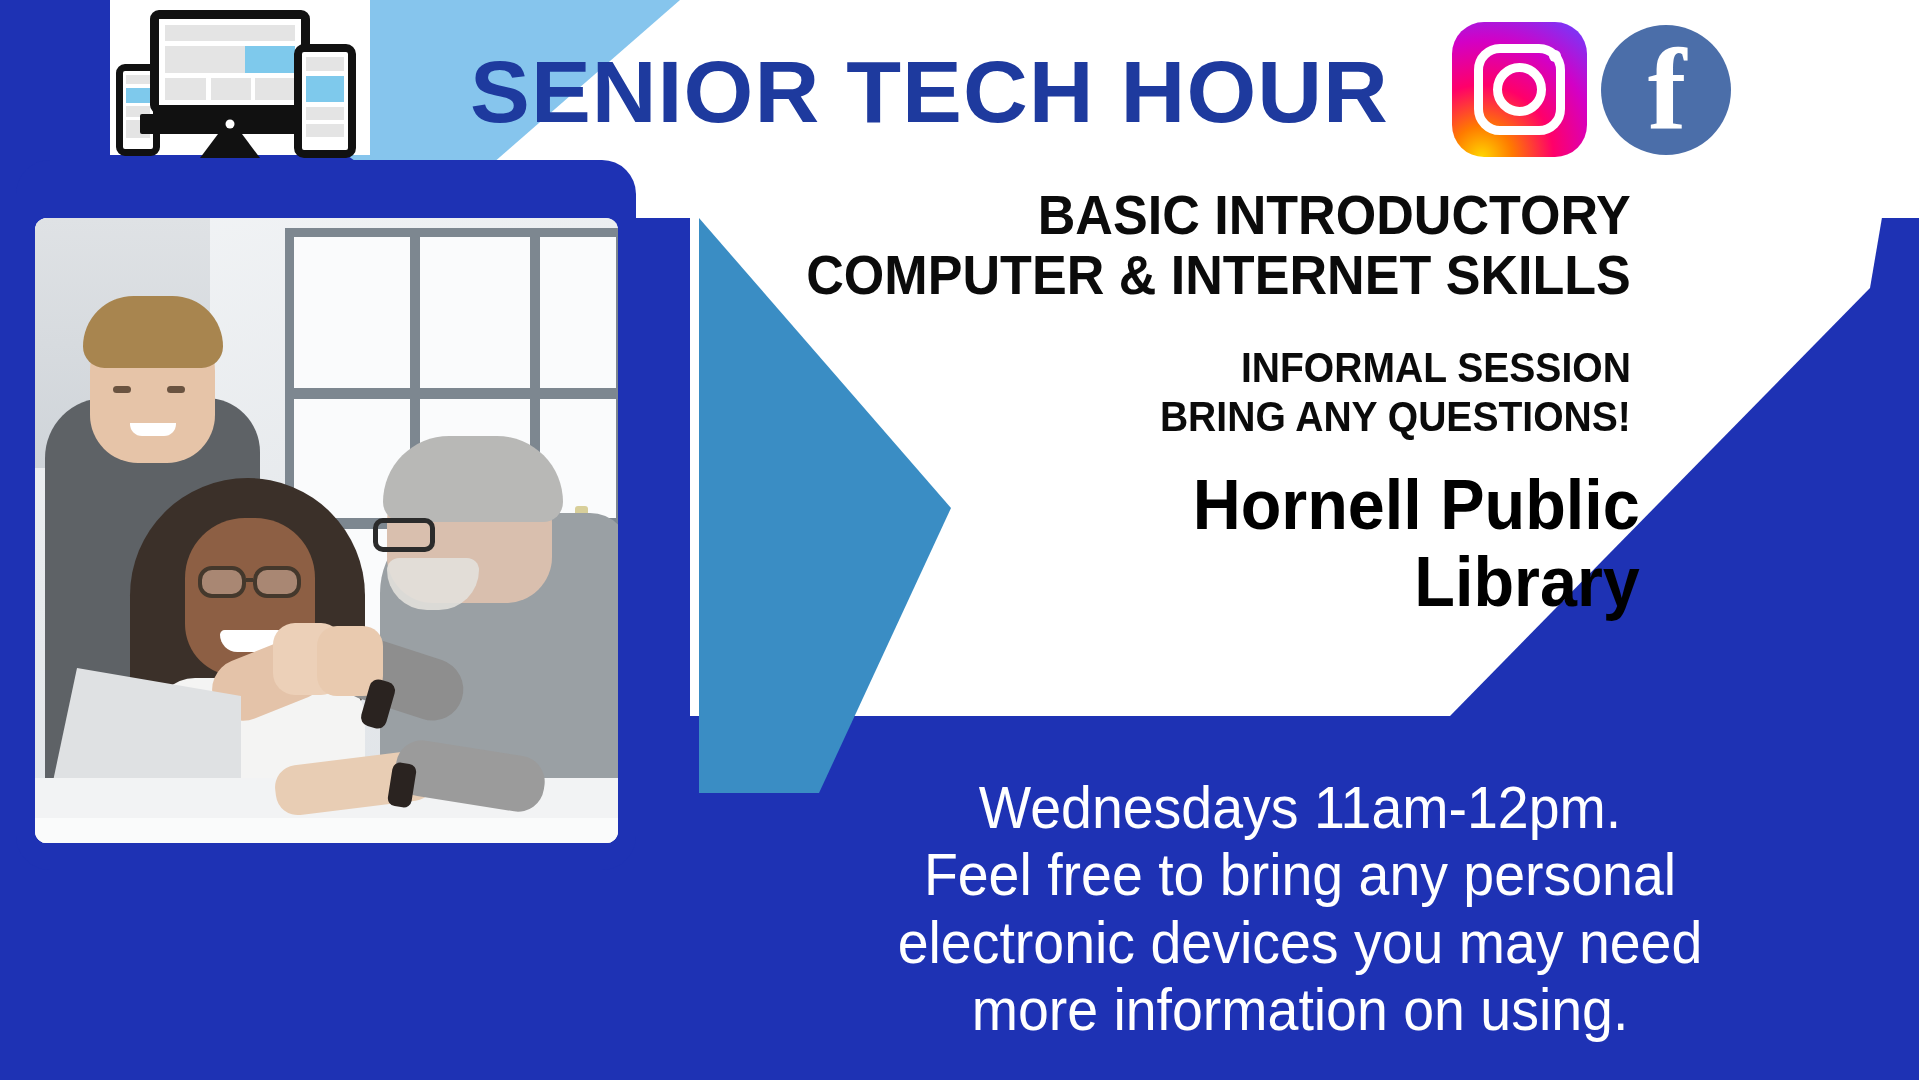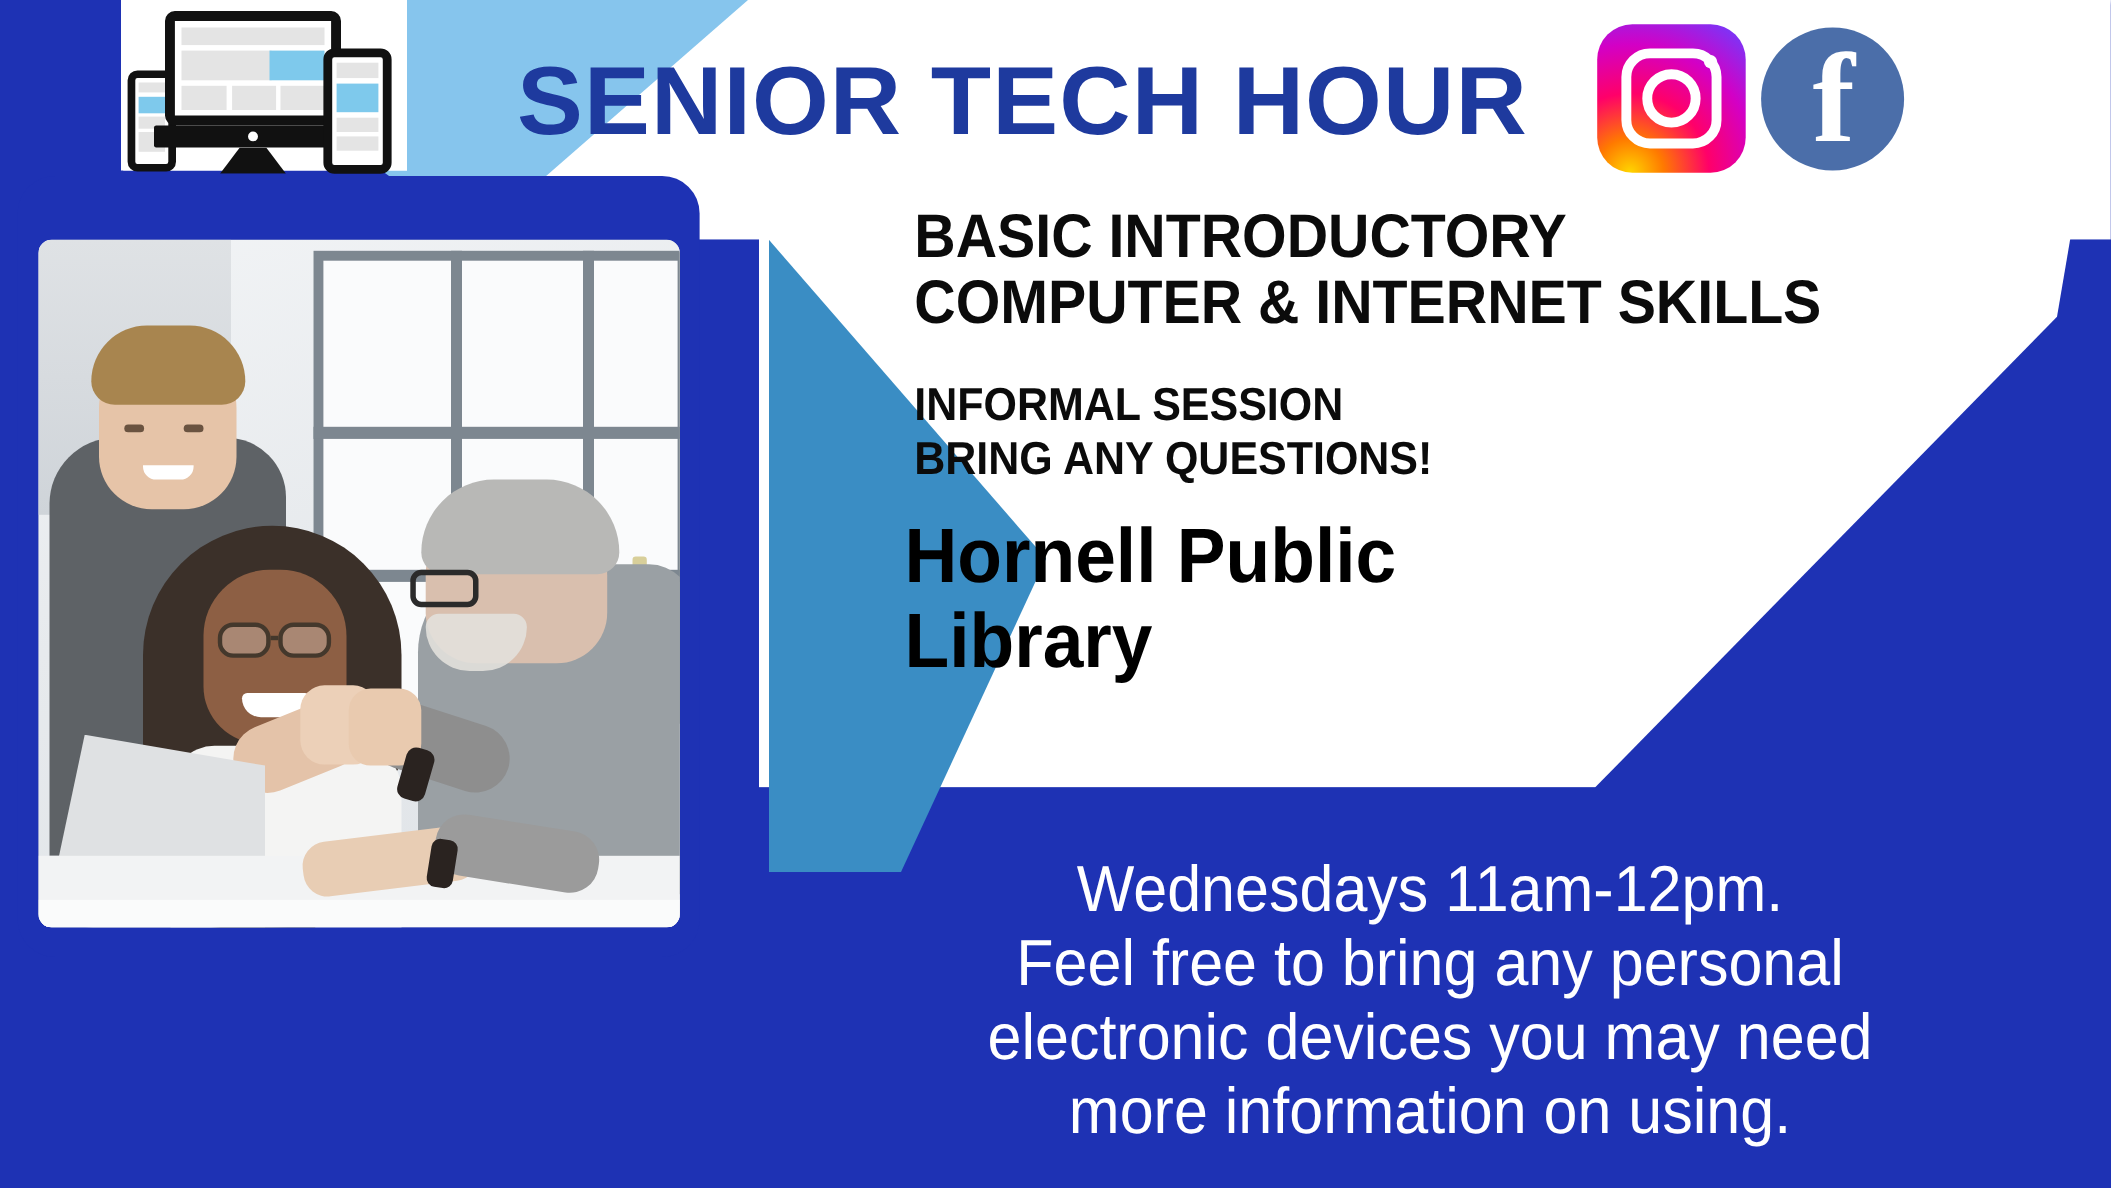--- a/index.html
+++ b/index.html
@@ -112,22 +112,22 @@
     background:#1e32b4;border-radius:34px;
   }
   .photo{
     position:absolute;left:35px;top:218px;width:583px;height:625px;
     border-radius:12px;overflow:hidden;background:#cfd4d8;
   }
   .ph-layer{position:absolute;}
 
   
   .txt-block{
-    position:absolute;left:800px;top:185px;width:890px;
-    text-align:left;color:#0b0b0b;
+    position:absolute;left:772px;top:185px;width:890px;
+    text-align:right;color:#0b0b0b;
   }
   .t-line1{
     font-family:"Liberation Sans",sans-serif;font-weight:bold;
     font-size:56px;line-height:1.08;letter-spacing:0px;
     transform:scaleX(0.93);transform-origin:center;
     white-space:nowrap;
   }
   .t-line2{
     font-family:"Liberation Sans",sans-serif;font-weight:bold;
     font-size:42px;line-height:1.13;margin-top:38px;

